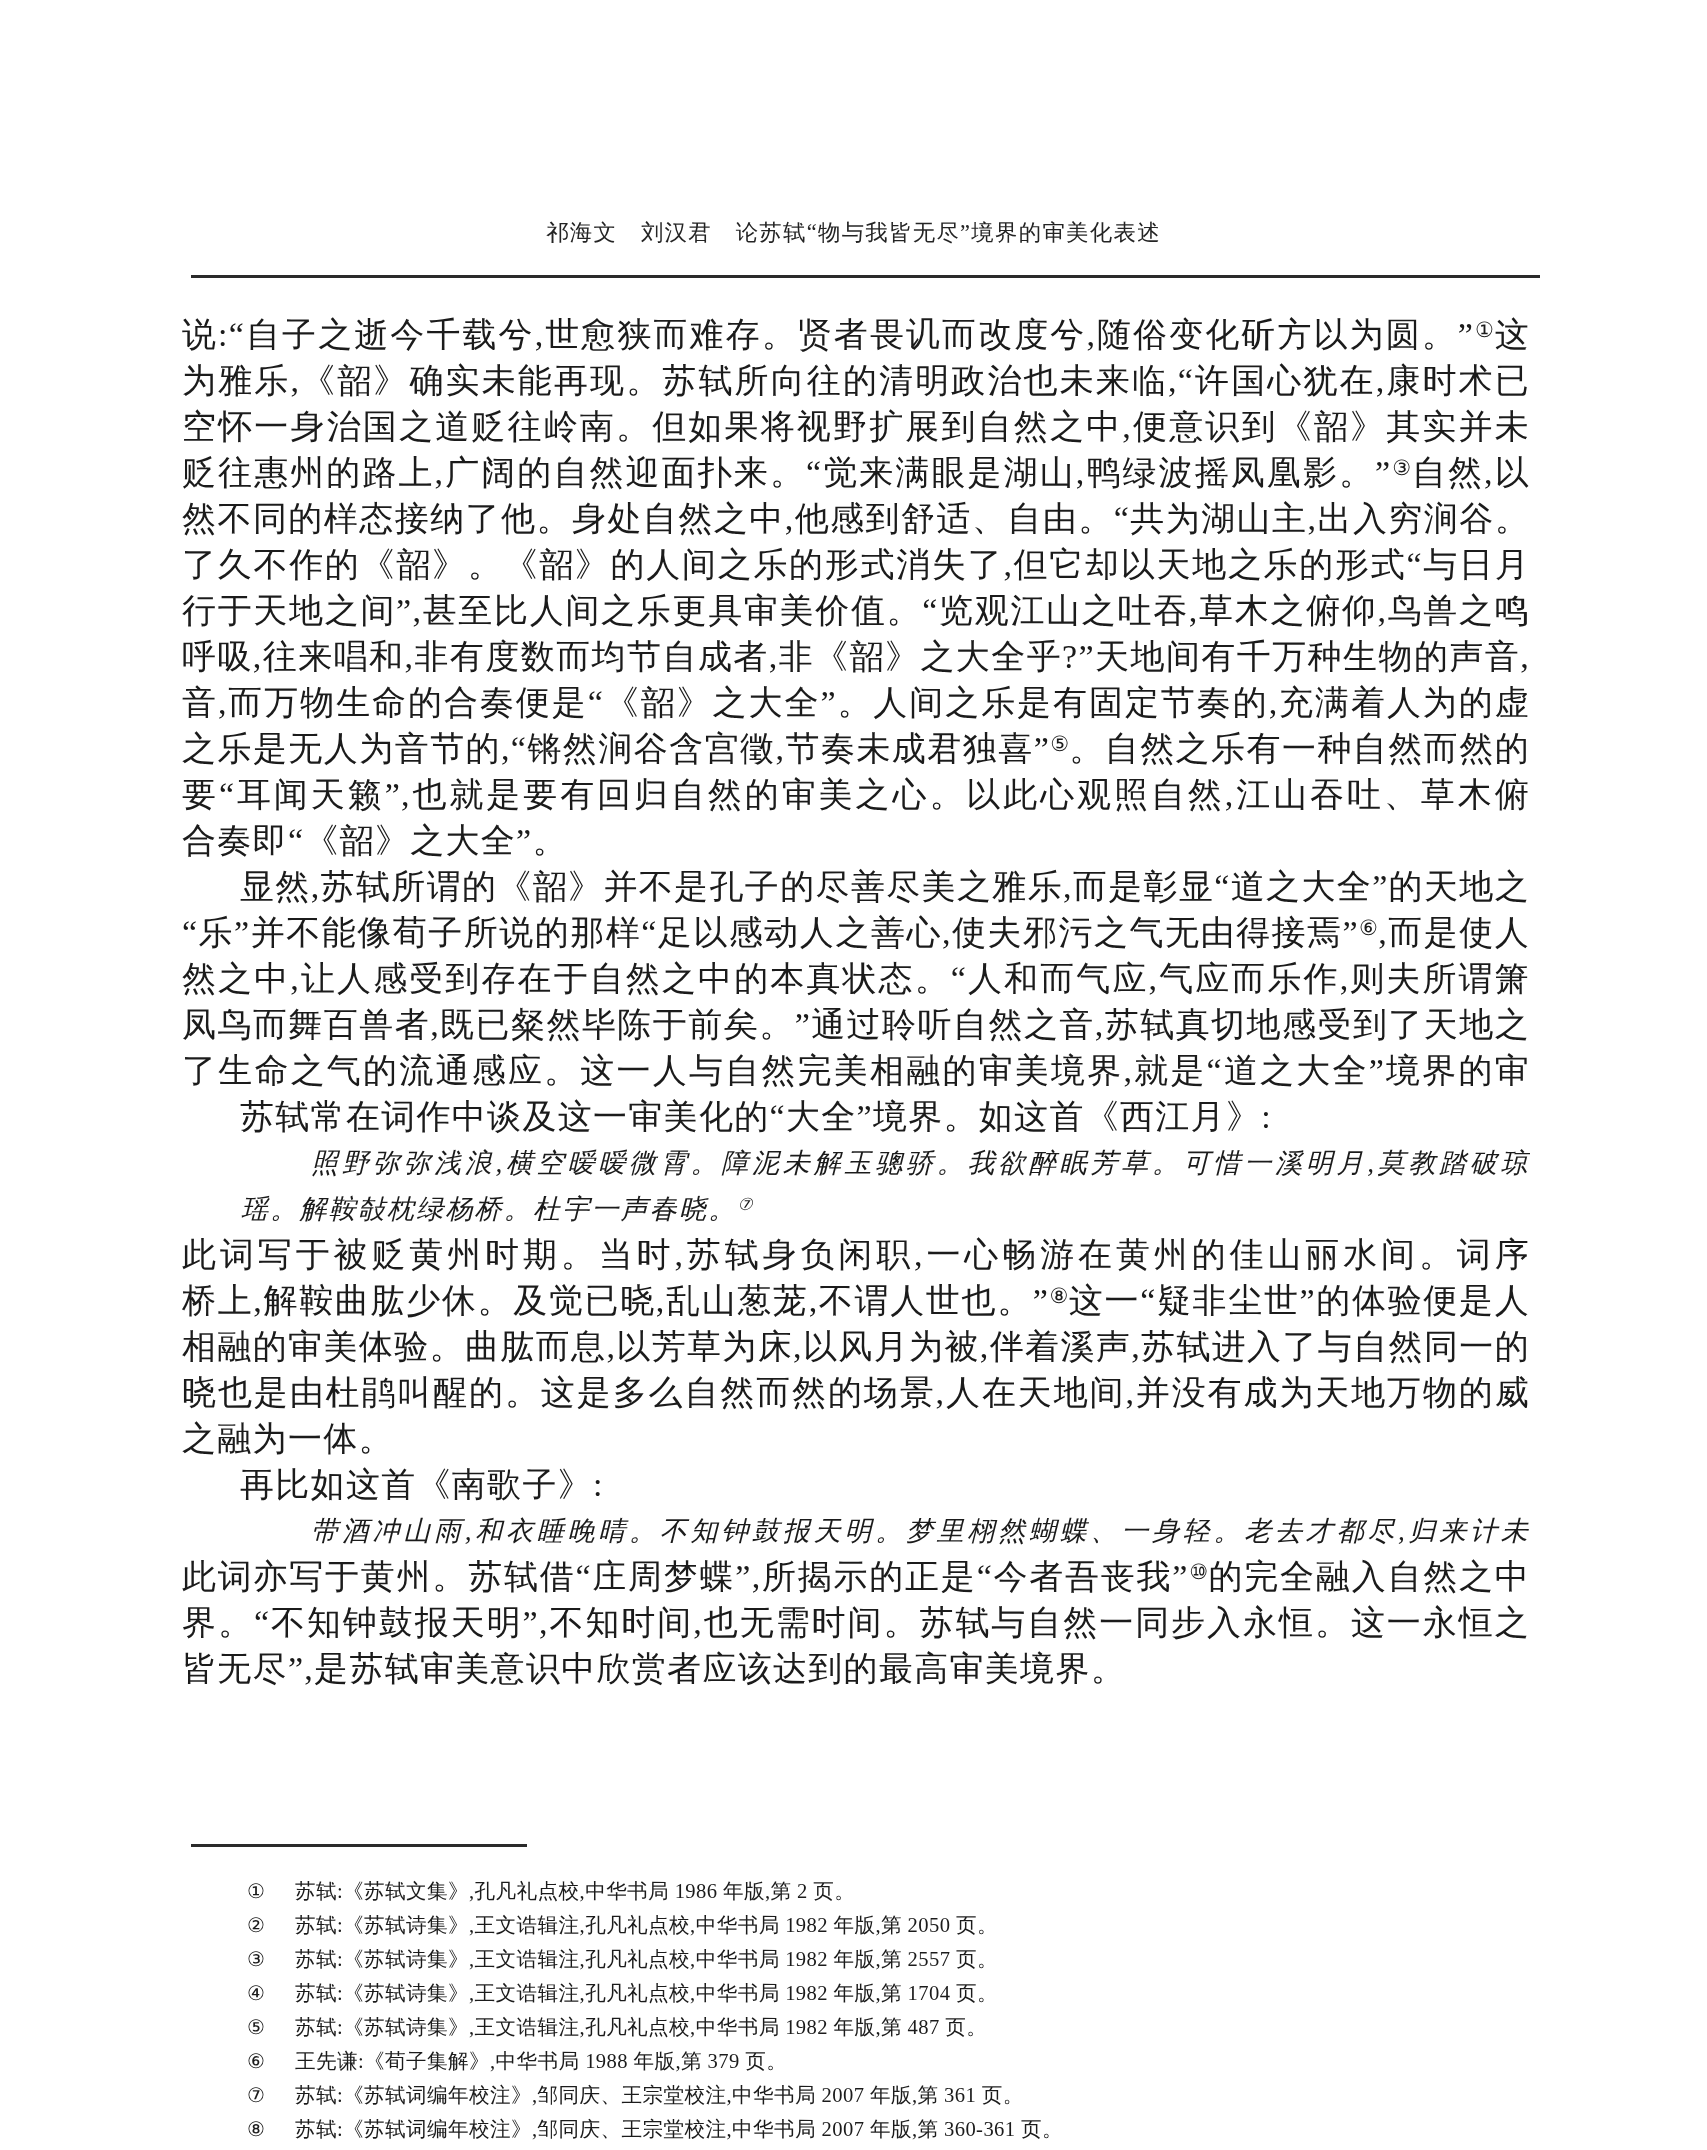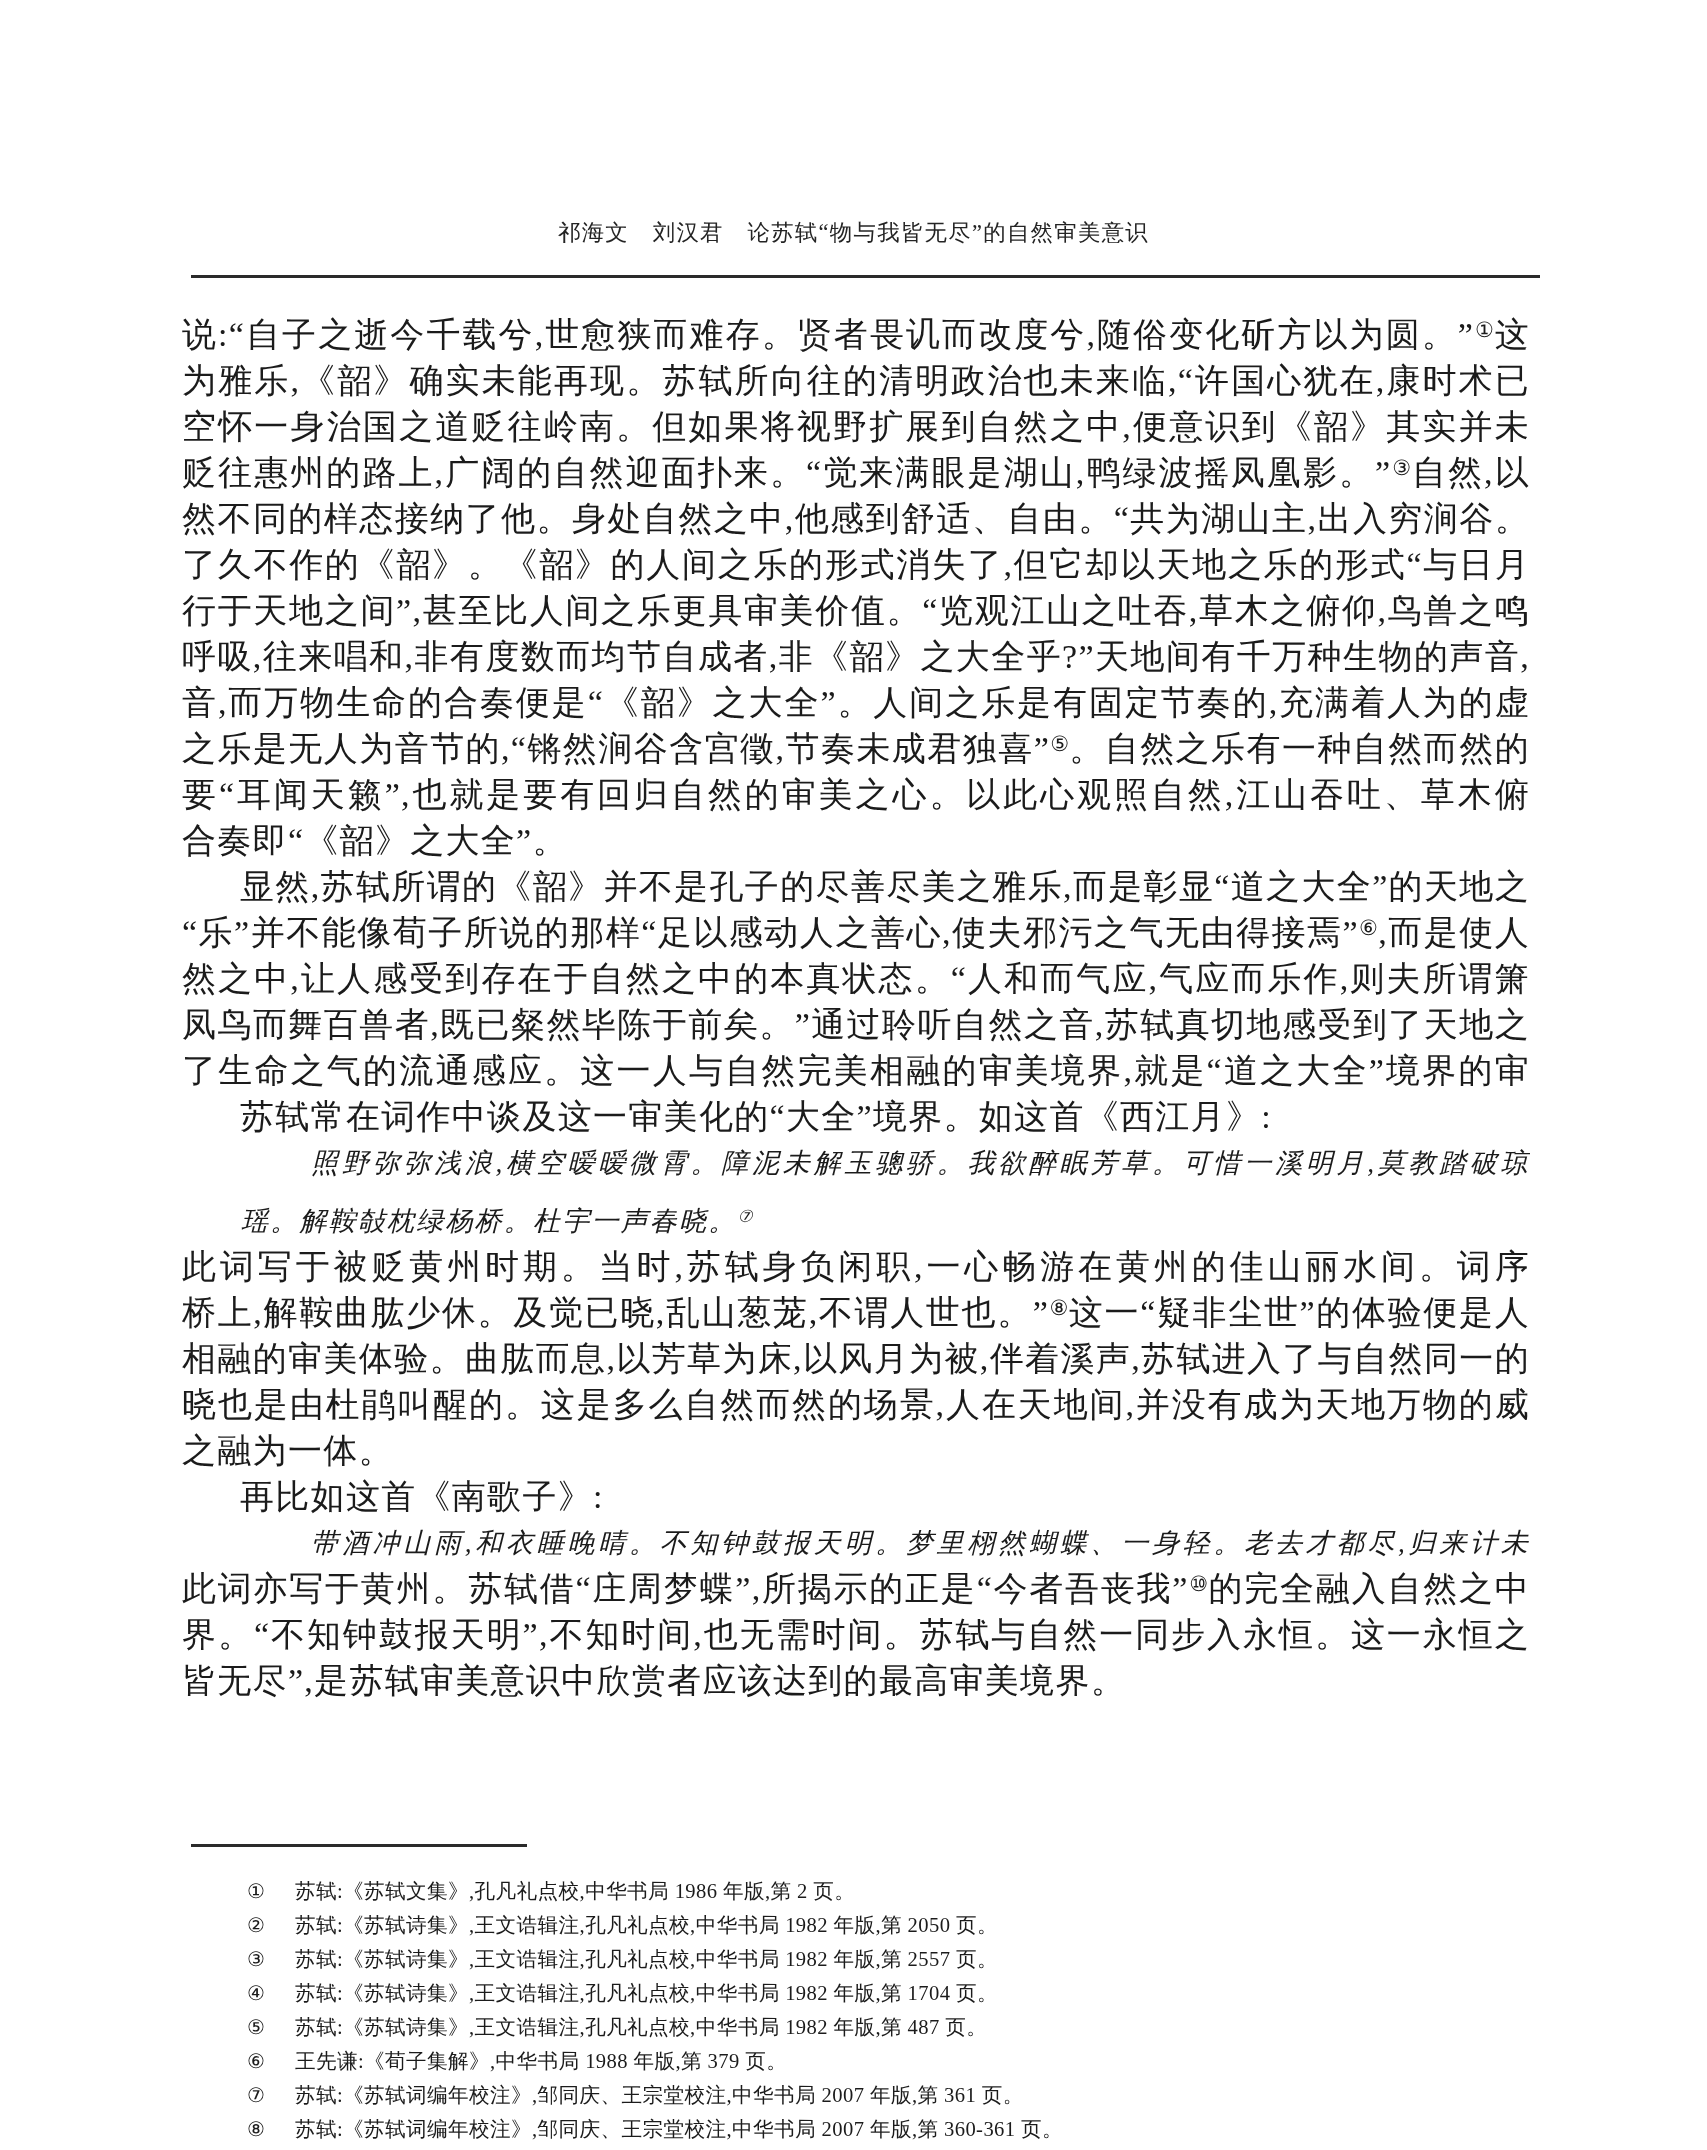--- a/index.html
+++ b/index.html
@@ -48,21 +48,21 @@
     letter-spacing: 1.3px;
     text-align: justify;
     text-align-last: left;
     text-justify: inter-character;
     overflow: hidden;
   }
   .line.stretch { text-align-last: justify; }
   .line.para   { text-indent: 58px; }
   .line.poem   { font-style: italic; font-size: 27px; letter-spacing: 2.2px; }
   .line.poemfirst { padding-left: 129px; }
-  .line.poemcont  { padding-left: 59px; margin-top: 12px; }
+  .line.poemcont  { padding-left: 59px; }
   .sup {
     font-size: 0.62em;
     position: relative;
     top: -0.45em;
     letter-spacing: 0;
   }
   .fn-rule {
     position: absolute;
     top: 1844px;
     left: 191px;
@@ -89,21 +89,21 @@
   .fn-num {
     flex: 0 0 48px;
     font-size: 20px;
   }
   .fn-text { flex: 1; }
 </style>
 </head>
 <body>
 
 <div class="page">
-  <div class="running-head">祁海文　刘汉君　论苏轼“物与我皆无尽”的自然审美意识</div>
+  <div class="running-head">祁海文　刘汉君　论苏轼“物与我皆无尽”境界的审美化表述</div>
   <div class="head-rule"></div>
 
   <div class="body-text">
       <div class="line body stretch"><span>说:“自子之逝今千载兮,世愈狭而难存。贤者畏讥而改度兮,随俗变化斫方以为圆。”</span><span class="sup">①</span><span>这时苏轼还未进</span></div>
       <div class="line body stretch"><span>为雅乐,《韶》确实未能再现。苏轼所向往的清明政治也未来临,“许国心犹在,康时术已虚”</span><span class="sup">②</span><span>,他只能</span></div>
       <div class="line body stretch"><span>空怀一身治国之道贬往岭南。但如果将视野扩展到自然之中,便意识到《韶》其实并未消失。苏轼走在</span></div>
       <div class="line body stretch"><span>贬往惠州的路上,广阔的自然迎面扑来。“觉来满眼是湖山,鸭绿波摇凤凰影。”</span><span class="sup">③</span><span>自然,以一种与官场截</span></div>
       <div class="line body stretch"><span>然不同的样态接纳了他。身处自然之中,他感到舒适、自由。“共为湖山主,出入穷涧谷。众驰君不争,</span></div>
       <div class="line body stretch"><span>了久不作的《韶》。《韶》的人间之乐的形式消失了,但它却以天地之乐的形式“与日月寒暑晦明风雨并</span></div>
       <div class="line body stretch"><span>行于天地之间”,甚至比人间之乐更具审美价值。“览观江山之吐吞,草木之俯仰,鸟兽之鸣号,众窍之</span></div>

